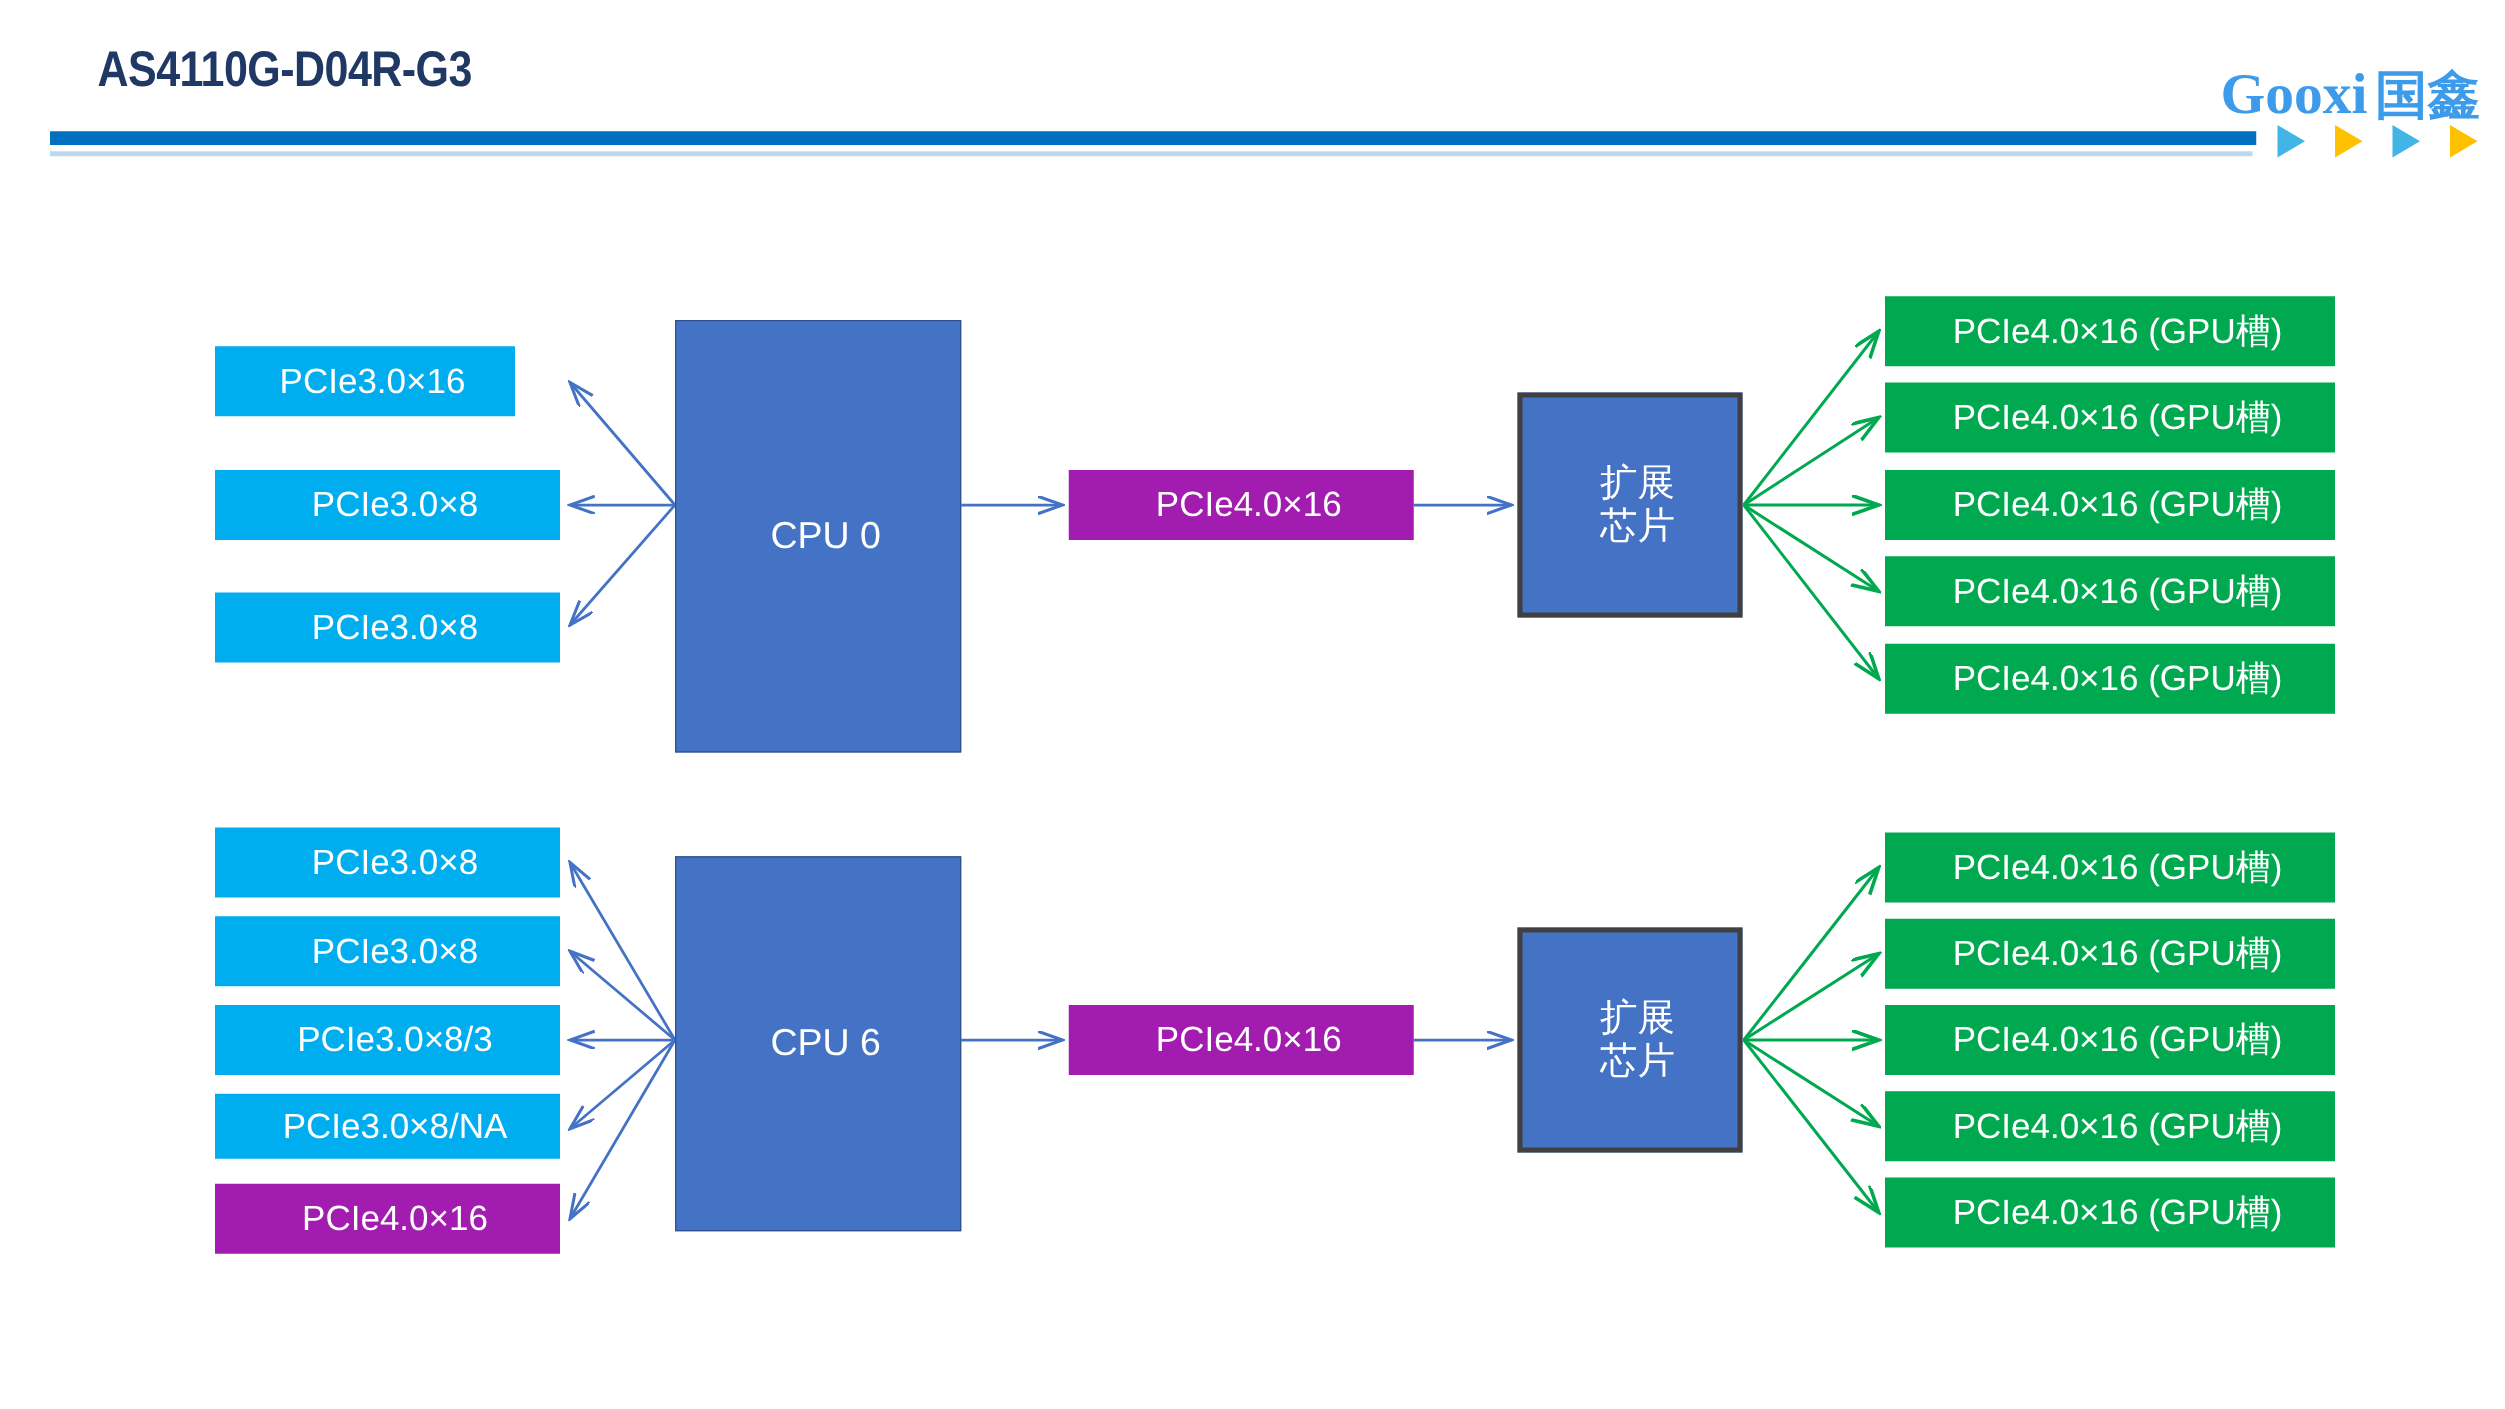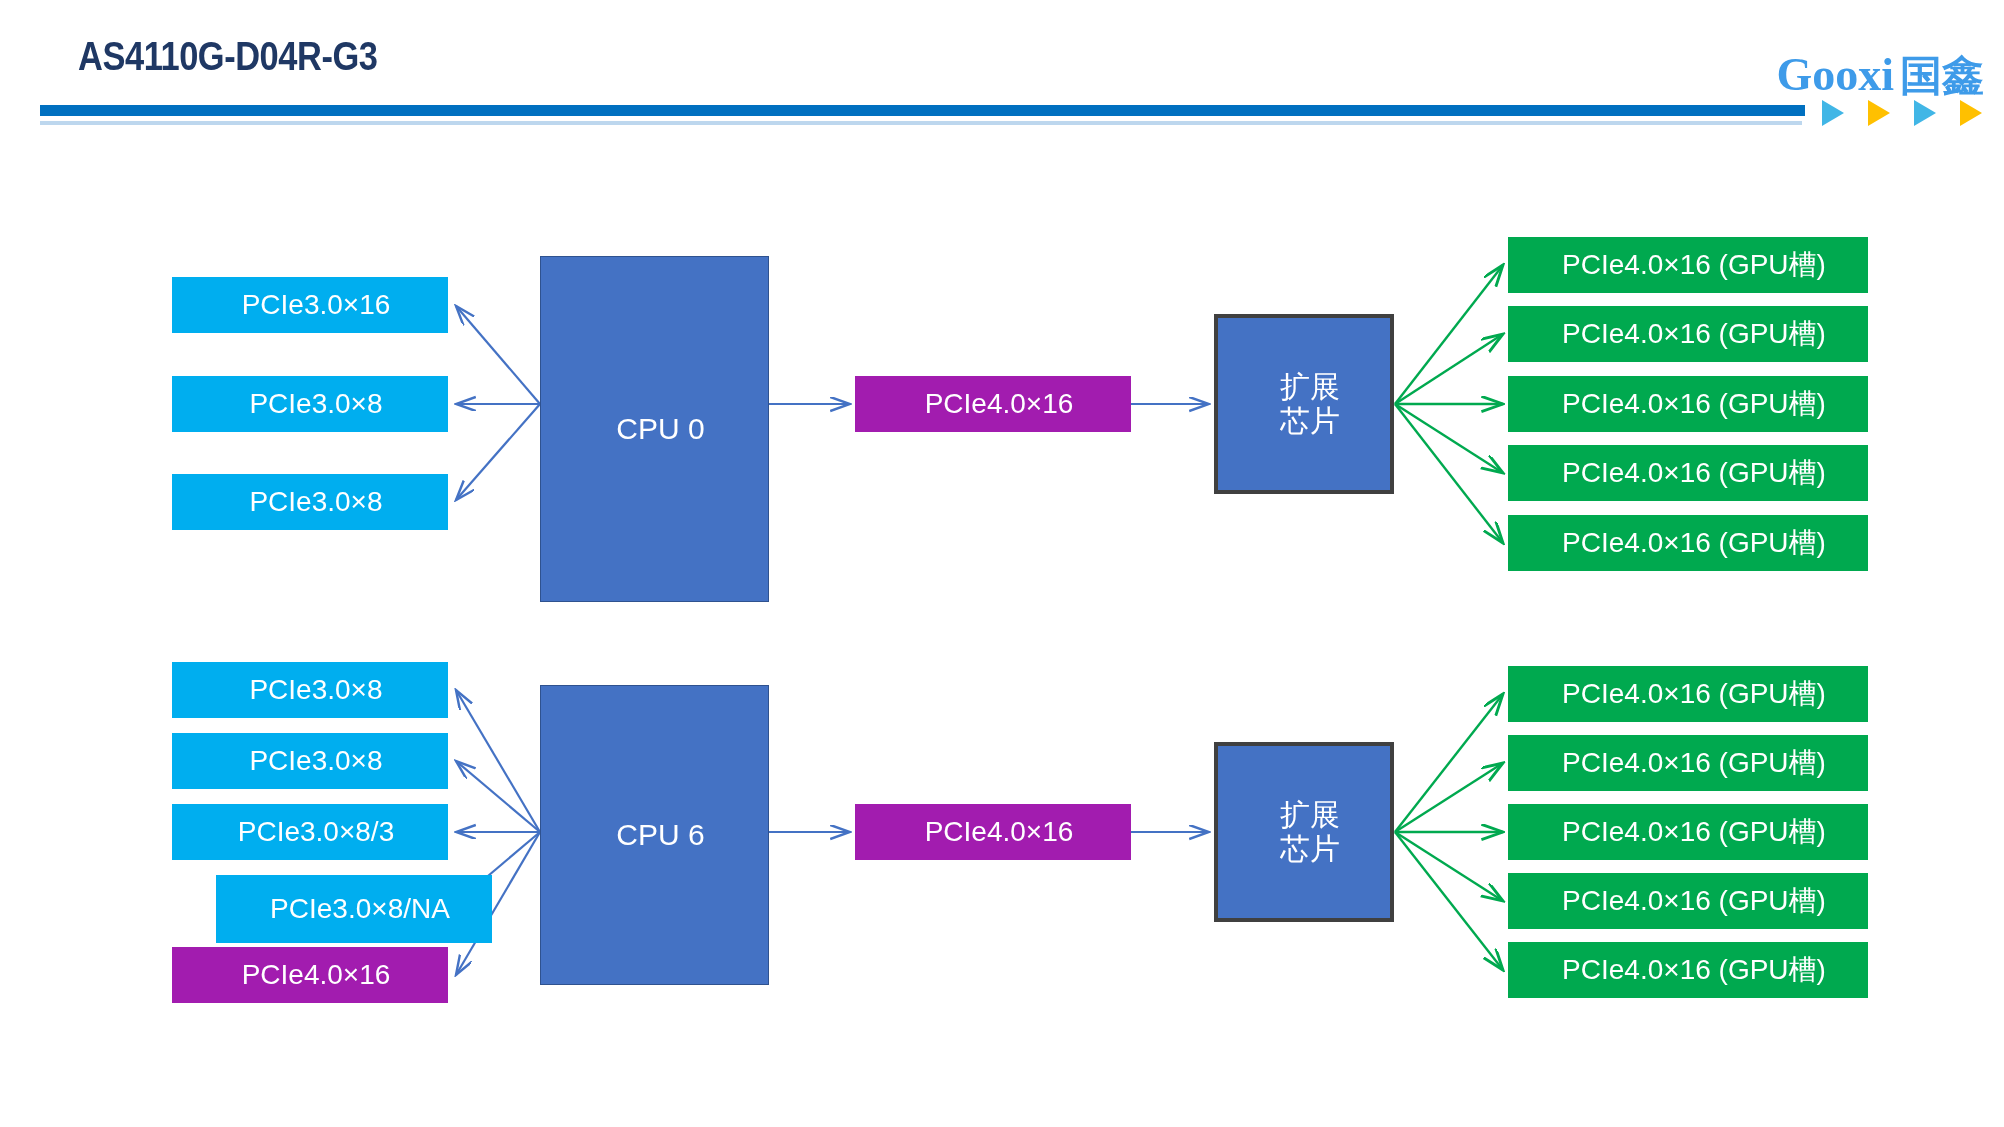--- a/index.html
+++ b/index.html
@@ -186,21 +186,21 @@
       <line x1="1395" y1="832" x2="1503" y2="694"></line>
       <line x1="1395" y1="832" x2="1503" y2="763"></line>
       <line x1="1395" y1="832" x2="1503" y2="832"></line>
       <line x1="1395" y1="832" x2="1503" y2="901"></line>
       <line x1="1395" y1="832" x2="1503" y2="970"></line>
     </g>
   </svg>
 
   <div>
 
-    <div class="node lightblue" style="left:172px; top:277px; width:276px; height:56px;">PCIe3.0×16</div>
+    <div class="node lightblue" style="left:172px; top:277px; width:240px; height:56px;">PCIe3.0×16</div>
     <div class="node lightblue" style="left:172px; top:376px; width:276px; height:56px;">PCIe3.0×8</div>
     <div class="node lightblue" style="left:172px; top:474px; width:276px; height:56px;">PCIe3.0×8</div>
 
     <div class="node cpu" style="left:540px; top:256px; width:229px; height:346px;">CPU 0</div>
 
     <div class="node teal" style="left:855px; top:376px; width:276px; height:56px;">PCIe4.0×16</div>
 
     <div class="node chip" style="left:1214px; top:314px; width:180px; height:180px;">扩展
 芯片</div>
 
@@ -209,21 +209,21 @@
     <div class="node green" style="left:1508px; top:376px; width:360px; height:56px;">PCIe4.0×16 (GPU槽)</div>
     <div class="node green" style="left:1508px; top:445px; width:360px; height:56px;">PCIe4.0×16 (GPU槽)</div>
     <div class="node green" style="left:1508px; top:515px; width:360px; height:56px;">PCIe4.0×16 (GPU槽)</div>
   </div>
 
   <div>
 
     <div class="node lightblue" style="left:172px; top:662px; width:276px; height:56px;">PCIe3.0×8</div>
     <div class="node lightblue" style="left:172px; top:733px; width:276px; height:56px;">PCIe3.0×8</div>
     <div class="node lightblue" style="left:172px; top:804px; width:276px; height:56px;">PCIe3.0×8/3</div>
-    <div class="node lightblue" style="left:172px; top:875px; width:276px; height:68px;margin-left:44px;">PCIe3.0×8/NA</div>
+    <div class="node lightblue" style="left:172px; top:875px; width:276px; height:52px;">PCIe3.0×8/NA</div>
     <div class="node teal" style="left:172px; top:947px; width:276px; height:56px;">PCIe4.0×16</div>
 
     <div class="node cpu" style="left:540px; top:685px; width:229px; height:300px;">CPU 6</div>
 
     <div class="node teal" style="left:855px; top:804px; width:276px; height:56px;">PCIe4.0×16</div>
 
     <div class="node chip" style="left:1214px; top:742px; width:180px; height:180px;">扩展
 芯片</div>
 
     <div class="node green" style="left:1508px; top:666px; width:360px; height:56px;">PCIe4.0×16 (GPU槽)</div>

